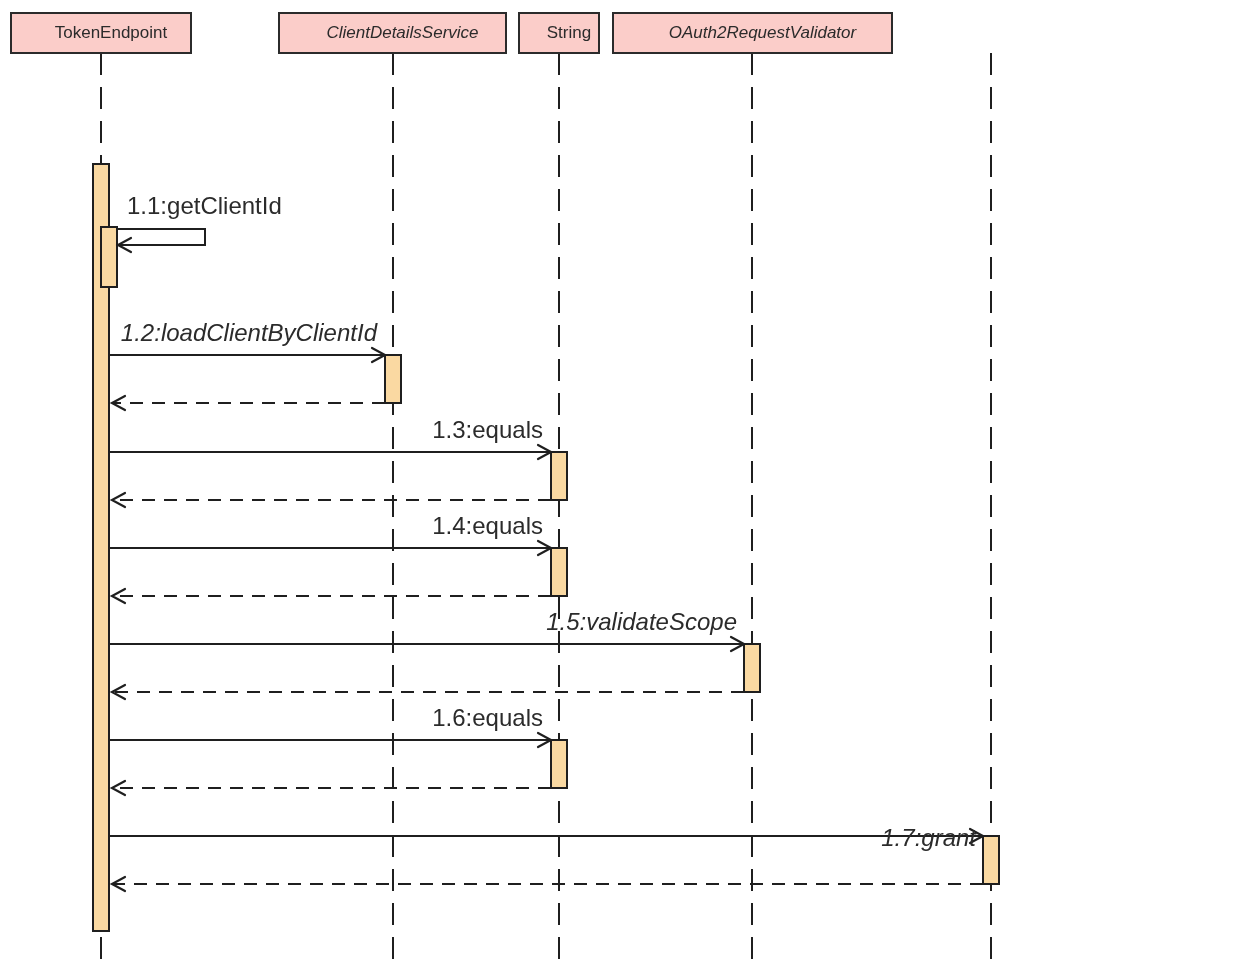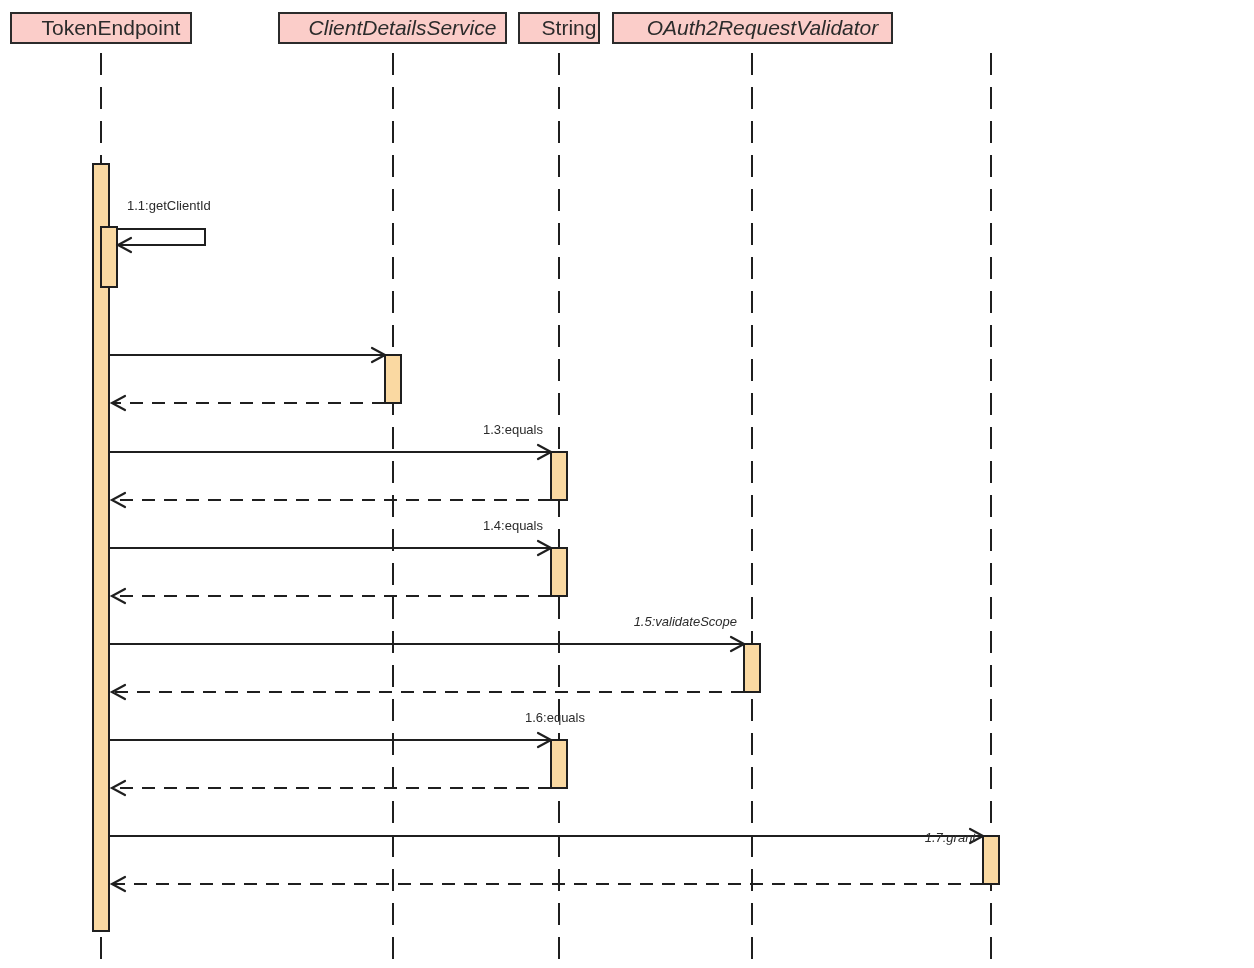--- a/index.html
+++ b/index.html
@@ -4,30 +4,30 @@
 <style>
   html,body { margin:0; padding:0; background:#fff; }
   .stage {
     position:relative; width:1254px; height:968px;
     background:var(--bg,#ffffff);
     font-family:"Liberation Sans", sans-serif;
     overflow:hidden;
   }
   .stage svg { position:absolute; left:0; top:0; }
   .participant {
-    position:absolute; top:12px; height:32px; box-sizing:border-box;
+    position:absolute; top:12px; height:42px; box-sizing:border-box;
     background:var(--pfill,#fbcdc9);
     border:2.5px solid var(--pborder,#2b2b2b);
     display:flex; align-items:center; justify-content:center;
-    font-size:21px; color:var(--text,#2b2b2b);
+    font-size:17px; color:var(--text,#2b2b2b);
     white-space:nowrap;
     padding-left:20px;
   }
   .msg-label {
-    position:absolute; font-size:13px; line-height:24px;
+    position:absolute; font-size:24px; line-height:24px;
     color:var(--text,#2b2b2b); white-space:nowrap;
   }
   .italic { font-style:italic; }
   .lifeline { stroke:var(--line,#1f1f1f); stroke-width:2; stroke-dasharray:22 12; fill:none; }
   .callline { stroke:var(--line,#1f1f1f); stroke-width:2; fill:none; }
   .retline  { stroke:var(--line,#1f1f1f); stroke-width:2.2; stroke-dasharray:13 9; fill:none; }
   .arrowhead { stroke:var(--line,#1f1f1f); stroke-width:2.2; fill:none; stroke-linecap:round; }
   .activation { fill:var(--afill,#fad9a2); stroke:var(--aborder,#1f1f1f); stroke-width:2; }
   .selfloop { stroke:var(--line,#1f1f1f); stroke-width:2; fill:#ffffff; }
 </style>
@@ -101,19 +101,20 @@
     <span>ClientDetailsService</span>
   </div>
   <div class="participant" style="left:518px; width:82px;align-items:center;">
     <span>String</span>
   </div>
   <div class="participant italic" style="left:612px; width:281px;justify-content:center;">
     <span>OAuth2RequestValidator</span>
   </div>
 
   <div class="msg-label" style="left:127px; top:194px;">1.1:getClientId</div>
+  <div class="msg-label italic" style="right:877px; top:321px;">1.2:loadClientByClientId</div>
   <div class="msg-label" style="right:711px; top:418px;">1.3:equals</div>
   <div class="msg-label" style="right:711px; top:514px;">1.4:equals</div>
   <div class="msg-label italic" style="right:517px; top:610px;">1.5:validateScope</div>
-  <div class="msg-label" style="right:669px; top:706px;">1.6:equals</div>
+  <div class="msg-label" style="right:711px; top:706px;">1.6:equals</div>
   <div class="msg-label italic" style="right:278px; top:802px;margin-top:24px;">1.7:grant</div>
 
 </div>
 
 </body></html>

